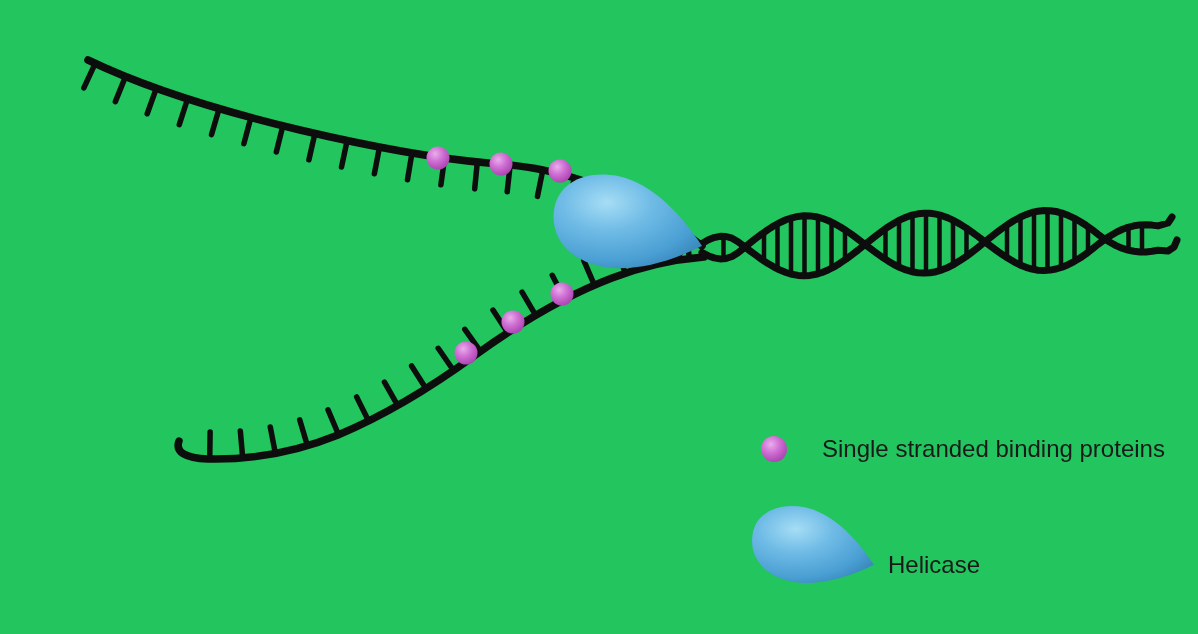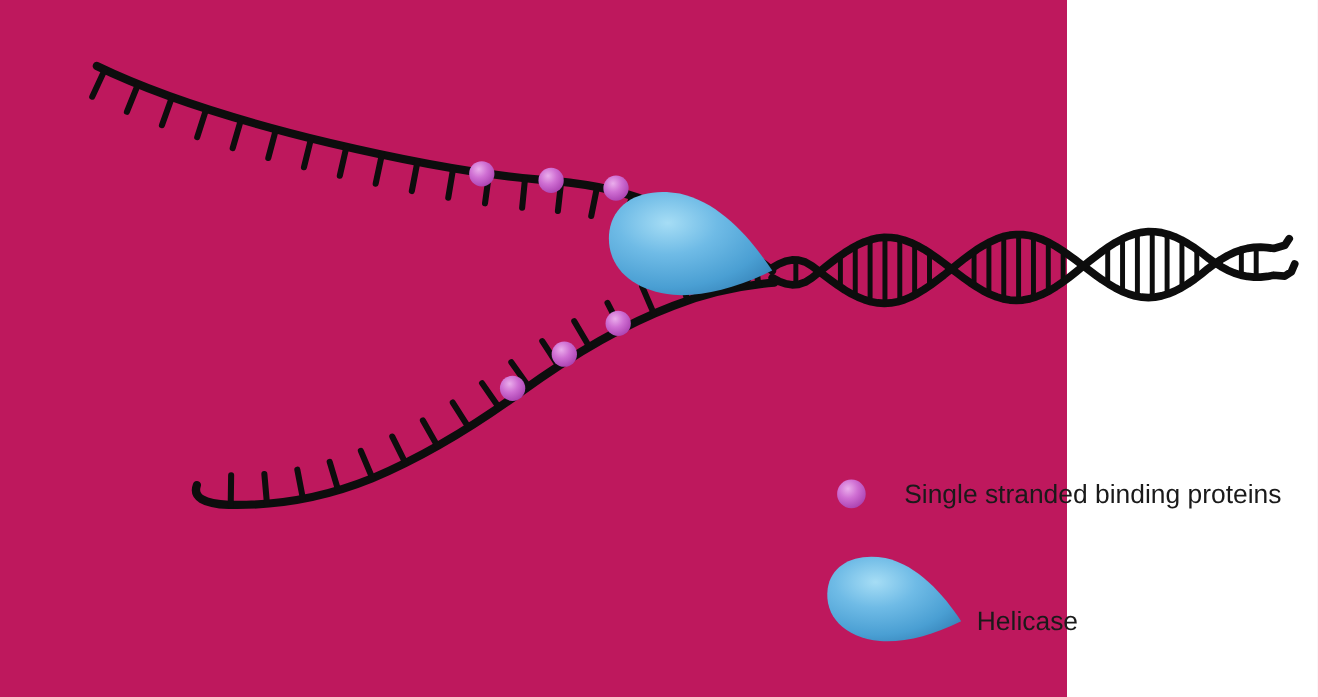--- a/index.html
+++ b/index.html
@@ -6,23 +6,23 @@
     margin: 0;
     padding: 0;
     background: #ffffff;
     width: 1198px;
     height: 634px;
     overflow: hidden;
     font-family: "Liberation Sans", sans-serif;
   }
   .stage {
     position: relative;
-    width: 970px;
+    width: 1198px;
     height: 634px;
-    background: #be185d;
+    background: #22c55e;
   }
   svg { display: block; }
   .backbone {
     fill: none;
     stroke: #0d0d0d;
     stroke-width: 7.5;
     stroke-linecap: round;
     stroke-linejoin: round;
   }
   .helix-strand {

